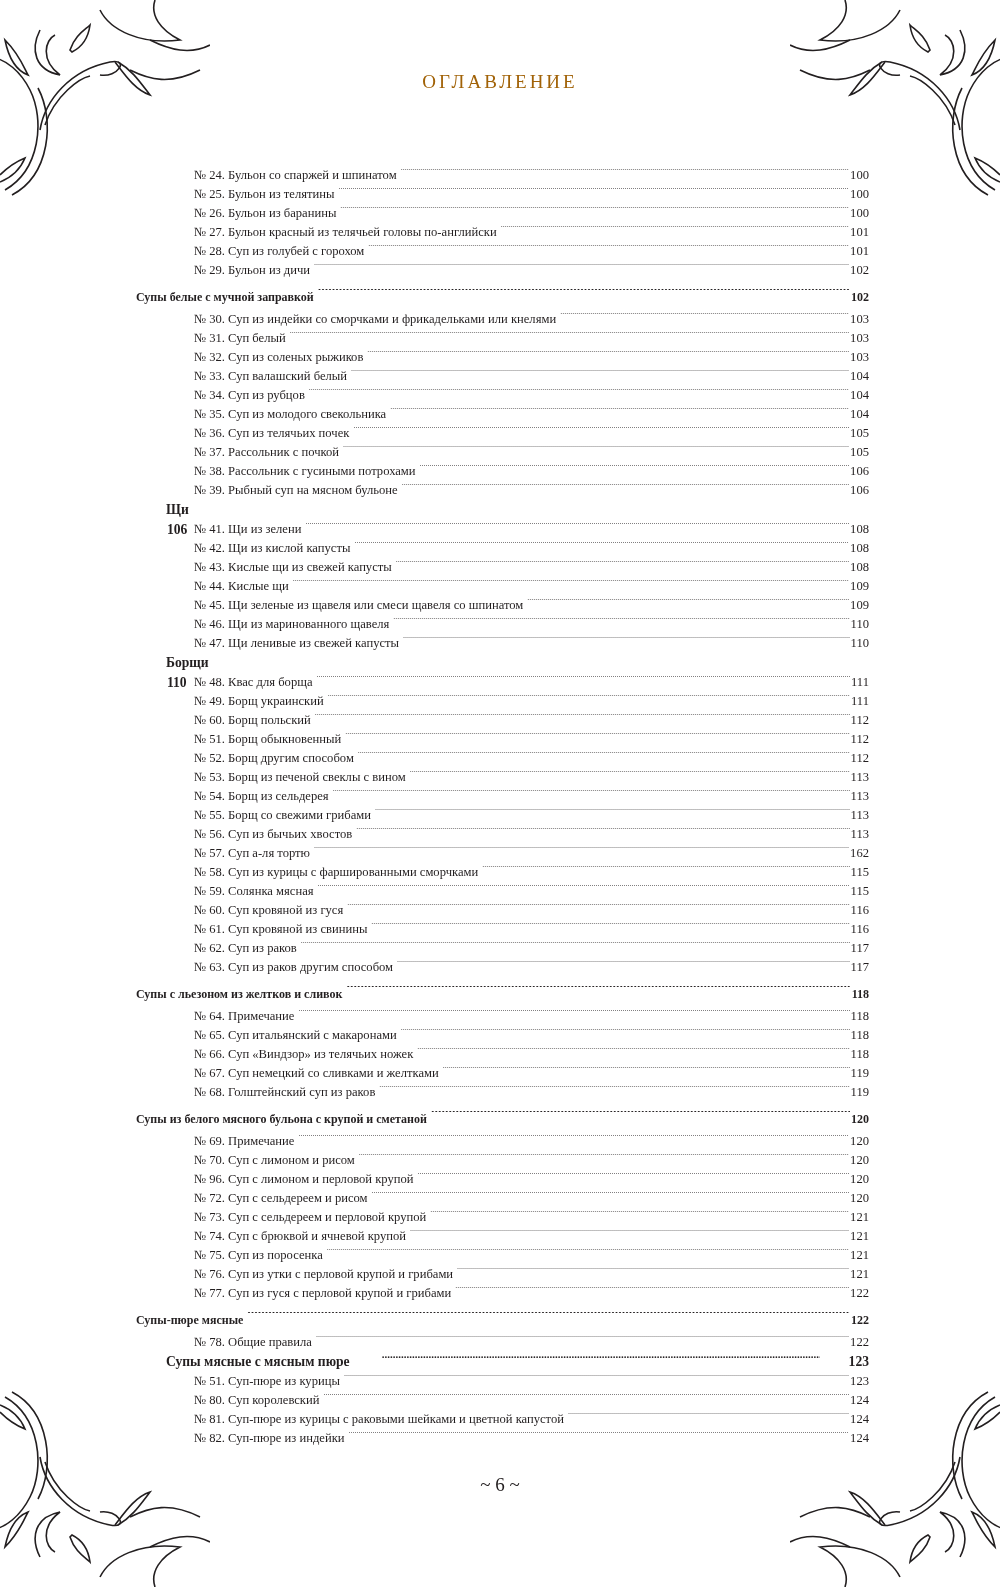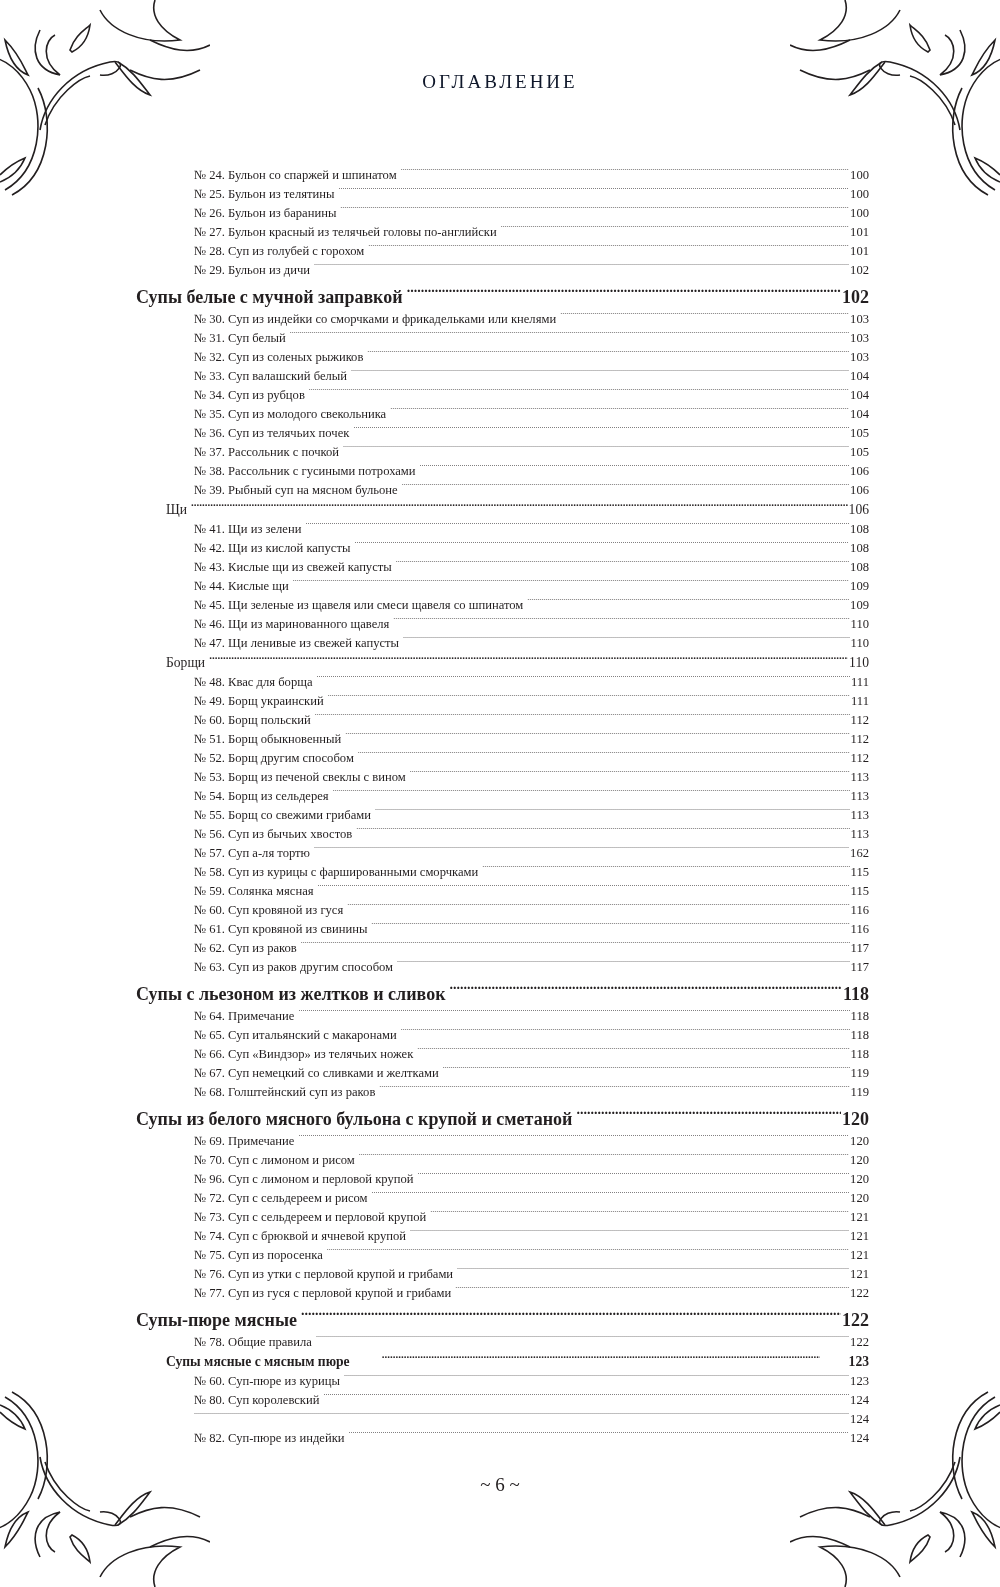--- a/index.html
+++ b/index.html
@@ -5,32 +5,32 @@
     html, body { margin: 0; padding: 0; background: #ffffff; }
     body { width: 1000px; height: 1587px; position: relative; overflow: hidden;
            font-family: "Liberation Serif", "DejaVu Serif", serif; color: #231f20; }
     .ornament { position: absolute; width: 210px; height: 230px; }
     .ornament svg { width: 100%; height: 100%; }
     .orn-tl { left: 0; top: 0; }
     .orn-tr { right: 0; top: 0; transform: scaleX(-1); }
     .orn-bl { left: 0; bottom: 0; transform: scaleY(-1); }
     .orn-br { right: 0; bottom: 0; transform: scale(-1,-1); }
     .page-title { position: absolute; top: 71px; left: 0; width: 1000px; text-align: center;
-                  font-size: 19px; letter-spacing: 3px; color: #0f172a; }
+                  font-size: 19px; letter-spacing: 3px; color: #a16207; }
     .toc { position: absolute; top: 142px; left: 136px; width: 733px; margin-top: 24px; }
     .row { display: flex; align-items: baseline; white-space: nowrap; }
     .row .lbl { flex: 0 0 auto; padding-right: 4px; }
     .row .dots { flex: 1 1 auto; overflow: hidden; position: relative; height: 1em; }
     .row .dots::after { content: "................................................................................................................................................................................................................................................................................................................................................................"; position: absolute; left: 0; bottom: 0; white-space: nowrap; letter-spacing: 0px; }
     .row .pg { flex: 0 0 auto; padding-left: 1px; }
     .entry { font-size: 12.6px; line-height: 19px; height: 19px; padding-left: 58px; }
     .entry .dots::after { font-size: 8px; bottom: 2px; }
-    .sec { font-size: 18px; font-weight: bold; line-height: 26px; height: 26px; margin-top: 4px; padding-left: 0; text-align: center; }
+    .sec { font-size: 12px; font-weight: bold; line-height: 26px; height: 26px; margin-top: 4px; padding-left: 0; text-align: center; }
     .sec .dots::after { font-size: 14px; bottom: 2px; font-weight: bold; }
-    .sub { font-size: 13.6px; font-weight: normal; line-height: 20px; height: 20px; padding-left: 30px; }
+    .sub { font-size: 13.6px; font-weight: bold; line-height: 20px; height: 20px; padding-left: 30px; flex-direction: column; }
     .sub .dots::after { font-size: 11px; bottom: 2px; font-weight: bold; }
     .sub2 { font-size: 13.6px; font-weight: bold; line-height: 20px; height: 20px; padding-left: 30px; gap: 28px; }
     .sub2 .dots::after { font-size: 11px; bottom: 2px; font-weight: bold; }
     .footer { position: absolute; top: 1474px; left: 0; width: 1000px; text-align: center; font-size: 19px; }
   </style>
 </head>
 <body>
 
 <div class="ornament orn-tl">
   <svg viewBox="0 0 210 230" fill="none" stroke="#231f20" stroke-width="1.6">
@@ -400,30 +400,31 @@
       <span class="lbl">№ 78. Общие правила</span>
       <span class="dots"></span>
       <span class="pg">122</span>
     </div>
     <div class="row sub2">
       <span class="lbl">Супы мясные с мясным пюре</span>
       <span class="dots"></span>
       <span class="pg">123</span>
     </div>
     <div class="row entry">
-      <span class="lbl">№ 60. Суп-пюре из курицы</span>
+      <span class="lbl">№ 51. Суп-пюре из курицы</span>
       <span class="dots"></span>
       <span class="pg">123</span>
     </div>
     <div class="row entry">
       <span class="lbl">№ 80. Суп королевский</span>
       <span class="dots"></span>
       <span class="pg">124</span>
     </div>
     <div class="row entry">
+      <span class="lbl">№ 81. Суп-пюре из курицы с раковыми шейками и цветной капустой</span>
       <span class="dots"></span>
       <span class="pg">124</span>
     </div>
     <div class="row entry">
       <span class="lbl">№ 82. Суп-пюре из индейки</span>
       <span class="dots"></span>
       <span class="pg">124</span>
     </div>
   </div>
 

